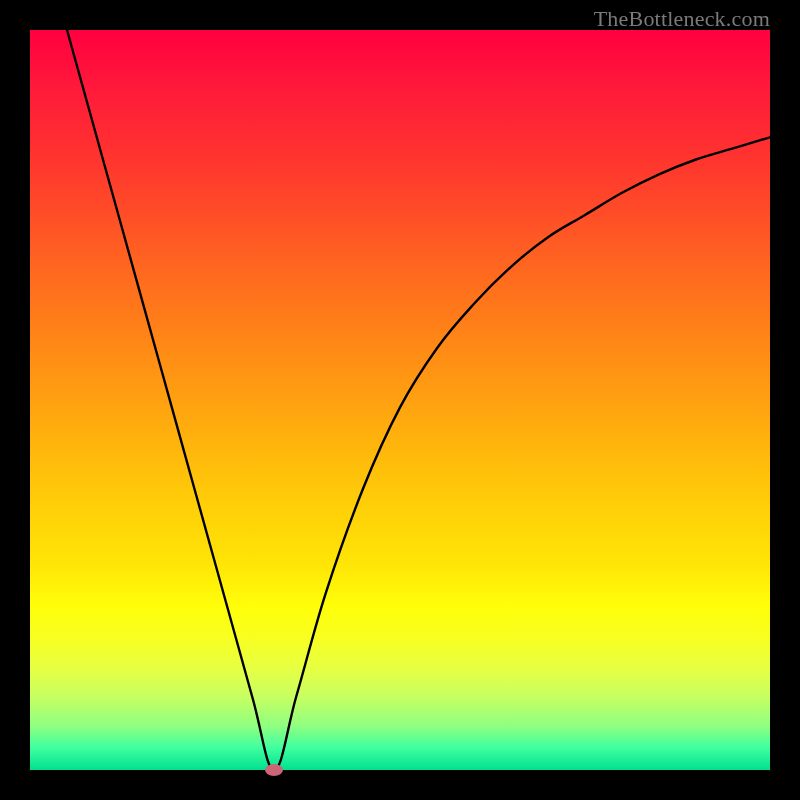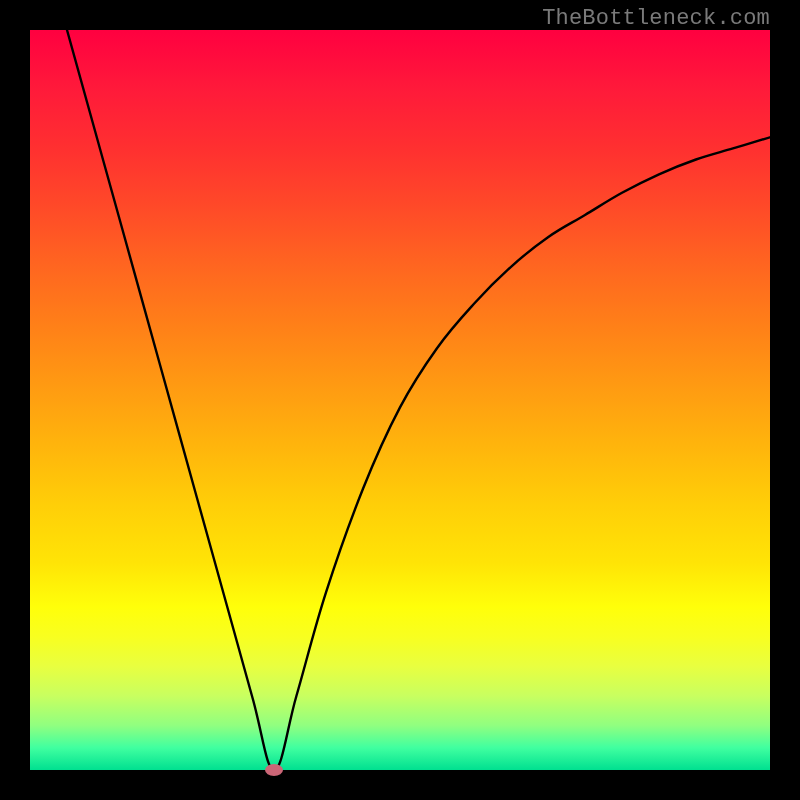--- a/index.html
+++ b/index.html
@@ -32,21 +32,21 @@
       #e8ff40 86%,
       #c8ff60 90%,
       #90ff80 94%,
       #40ffa0 97%,
       #00e090 100%);
   }
   .watermark {
     position: absolute;
     top: 6px;
     right: 30px;
-    font-family: Liberation Mono, monospace;
+    font-family: Liberation Serif, serif;
     font-size: 22px;
     color: #7a7a7a;
     font-weight: 500;
     letter-spacing: 0.2px;
   }
   .curve {
     position: absolute;
     left: 0; top: 0;
     width: 740px;
     height: 740px;

